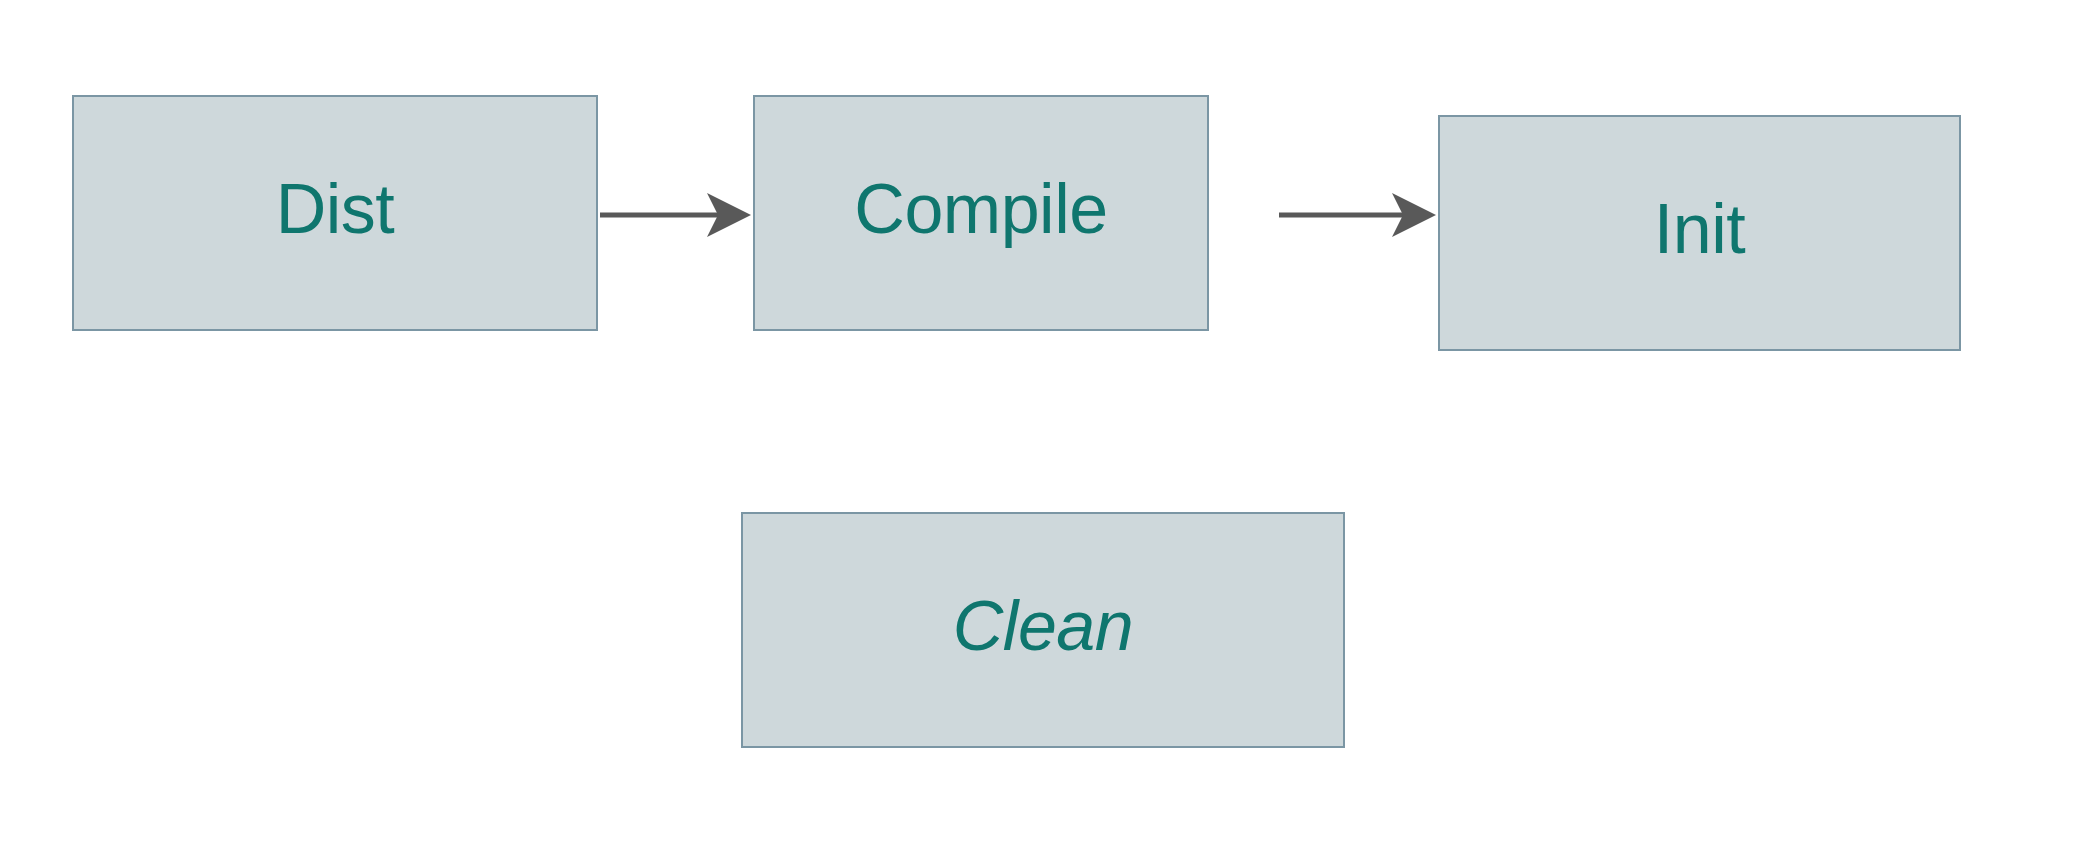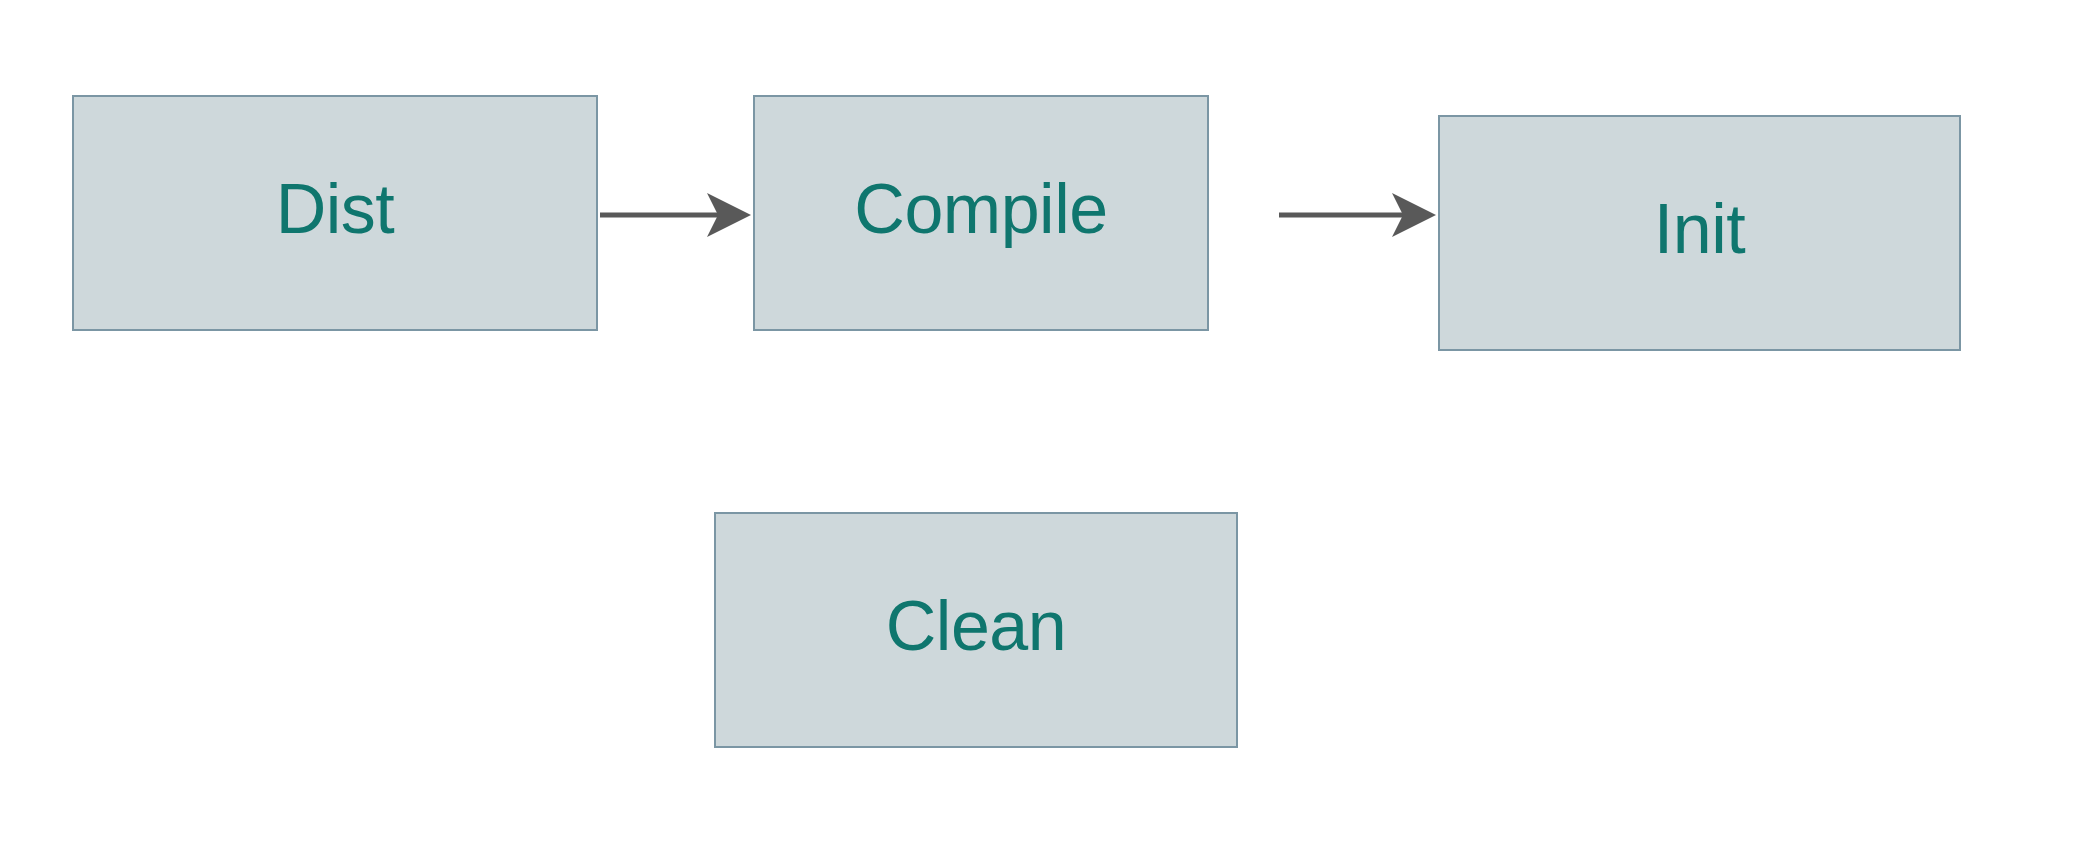--- a/index.html
+++ b/index.html
@@ -37,21 +37,21 @@
     letter-spacing: -0.5px;
     white-space: nowrap;
     user-select: none;
     position: relative;
     top: -4px;
   }
   
   #node-dist   { left: 72px;  top: 95px;  width: 526px; height: 236px; }
   #node-compile{ left: 753px; top: 95px;  width: 456px; height: 236px; }
   #node-init   { left: 1438px;top: 95px;  width: 523px; height: 236px; margin-top: 20px; }
-  #node-clean  { left: 714px; top: 512px; width: 524px; height: 236px; }
+  #node-clean  { left: 741px; top: 512px; width: 604px; height: 236px; font-style: italic; }
 
   .edge-layer {
     position: absolute;
     left: 0;
     top: 0;
     width: 2078px;
     height: 848px;
     pointer-events: none;
   }
   .edge-path {

